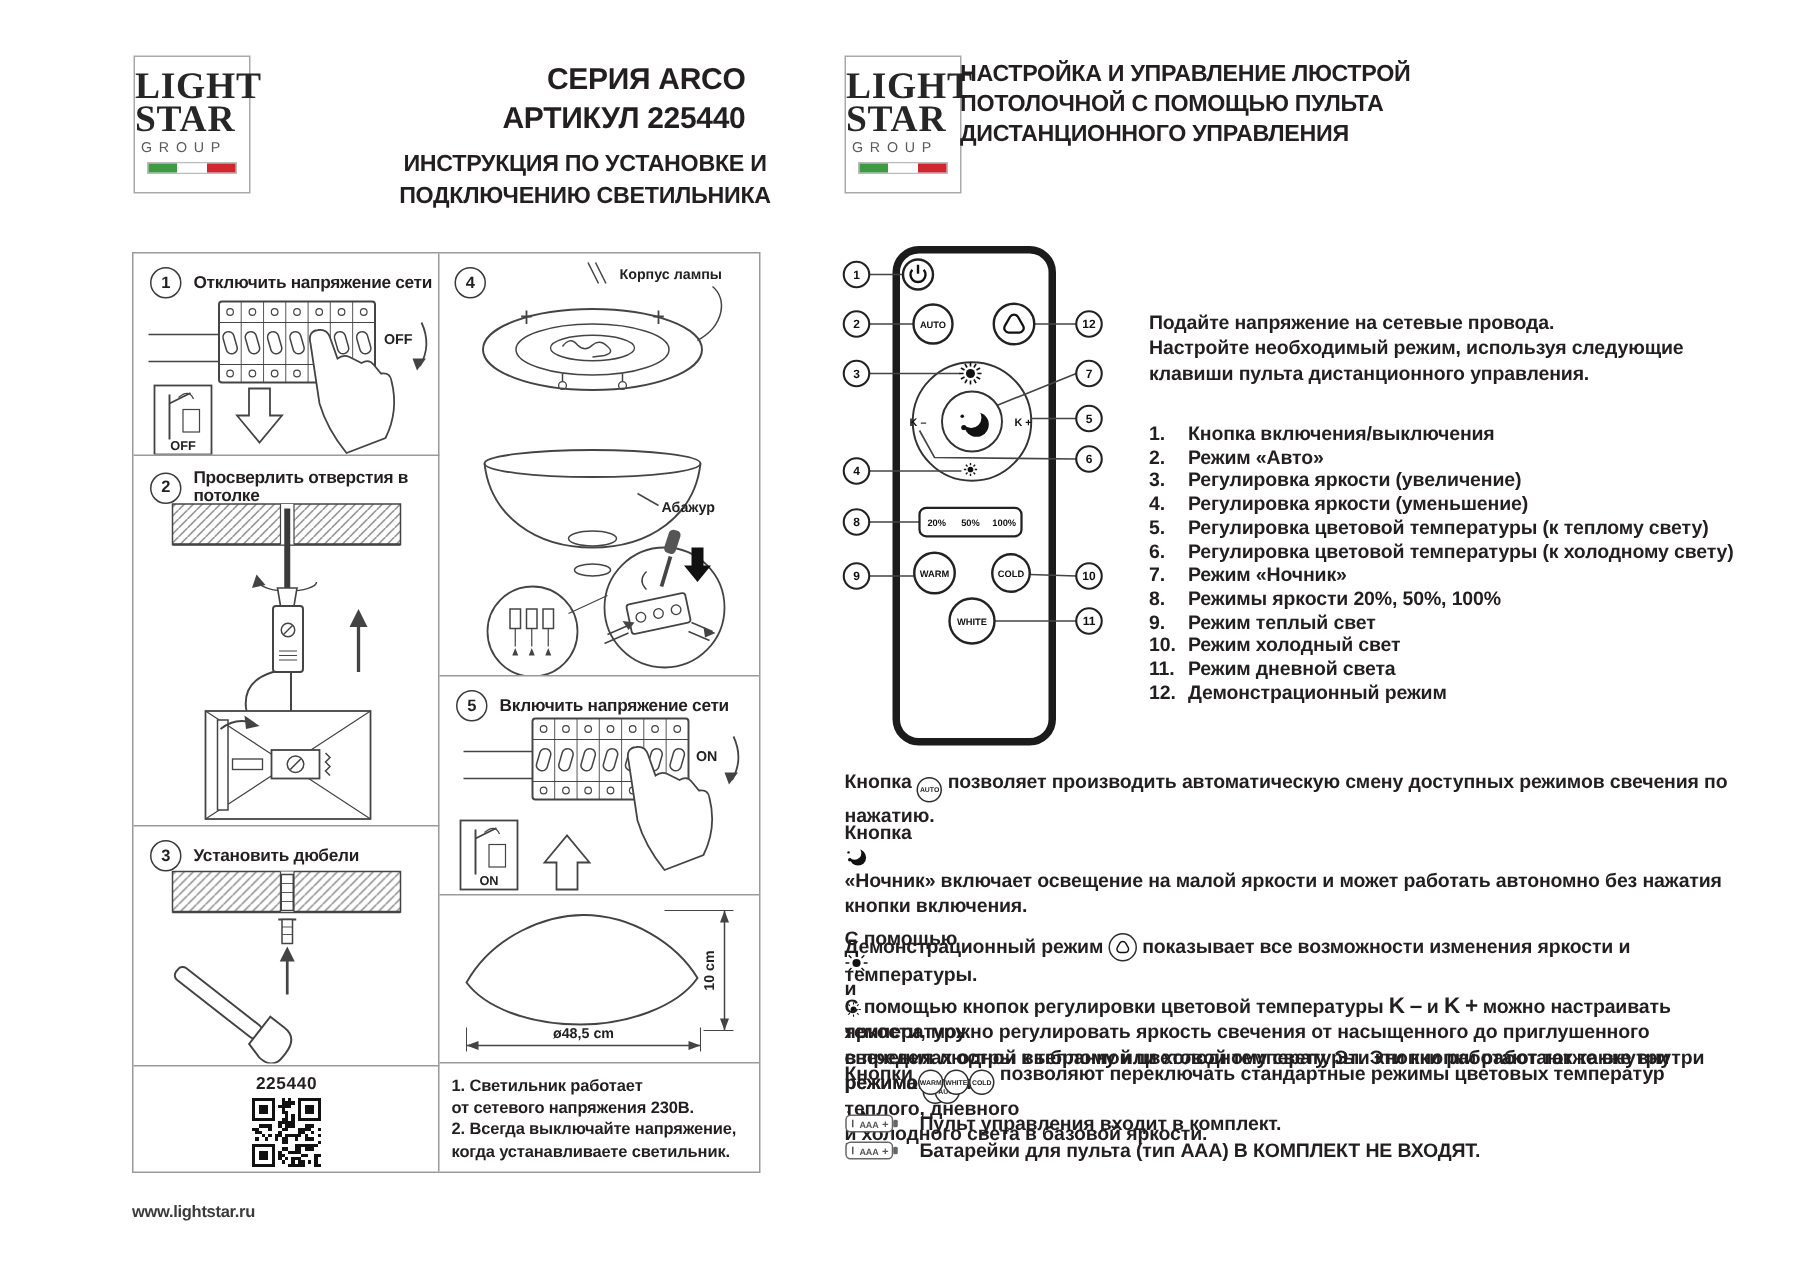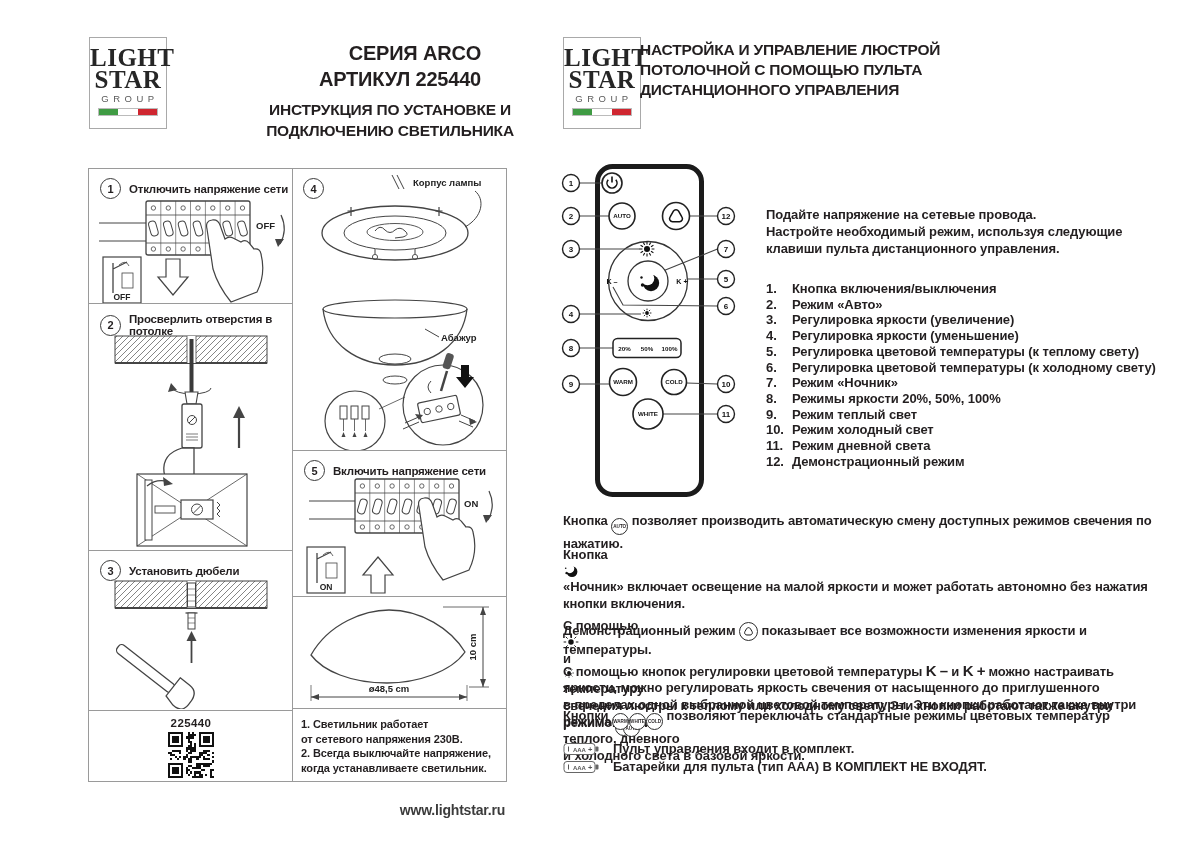--- a/index.html
+++ b/index.html
@@ -1,28 +1,28 @@
 <!DOCTYPE html>
 <html><head>
 <meta charset="utf-8">
 <style>
   html,body{margin:0;padding:0;background:#e8e8e8;}
   .sheet{position:relative;width:1200px;height:848px;background:#ffffff;
          font-family:"Liberation Sans",sans-serif;color:#231f20;overflow:hidden;}
   .abs{position:absolute;}
   .preline{white-space:pre-line;}
   
-  .logo{position:absolute;width:78px;height:92px;border:1px solid #a9a9a9;background:#fff;text-align:center;box-sizing:border-box;}
+  .logo{position:absolute;width:78px;height:92px;border:1px solid #a9a9a9;background:#fff;box-sizing:border-box;}
   .logo .l1,.logo .l2{font-family:"Liberation Serif",serif;font-weight:bold;font-size:25px;line-height:22px;letter-spacing:.5px;color:#262626;}
   .logo .l1{margin-top:9px;}
   .logo .l3{font-size:9.5px;letter-spacing:4.5px;color:#5a5a5a;margin-top:2px;text-indent:4px;}
   .flag{display:flex;width:58px;height:6px;margin:4px auto 0;border:1px solid #bbb;}
   .flag span{flex:1;}
   
-  .ltitle{left:231px;top:40px;width:250px;text-align:right;font-size:20px;font-weight:bold;line-height:26px;letter-spacing:-.2px;}
+  .ltitle{left:247px;top:40px;width:250px;text-align:right;font-size:20px;font-weight:bold;line-height:26px;letter-spacing:-.2px;}
   .lsub{left:240px;top:99px;width:300px;text-align:center;font-size:15.5px;font-weight:bold;line-height:21px;letter-spacing:-.2px;}
   .rtitle{left:640px;top:40px;width:470px;font-size:15.5px;font-weight:bold;line-height:20px;letter-spacing:-.2px;}
   .rsub{left:640px;top:112px;width:470px;text-align:center;font-size:21px;font-weight:bold;letter-spacing:-.2px;}
   
   .grid{position:absolute;left:88px;top:168px;width:417px;height:612px;border:1px solid #9a9a9a;box-sizing:content-box;}
   .cell{position:absolute;box-sizing:border-box;}
   .br{border-right:1px solid #9a9a9a;}
   .bb{border-bottom:1px solid #9a9a9a;}
   .stephead{display:flex;align-items:center;gap:8px;padding:9px 0 0 11px;}
   .stepnum{width:19px;height:19px;min-width:19px;border:1.3px solid #3a3a3a;border-radius:50%;display:flex;align-items:center;justify-content:center;
@@ -34,21 +34,21 @@
   .intro{left:766px;top:206px;width:400px;font-size:13px;font-weight:bold;line-height:17px;letter-spacing:-.1px;}
   .dlist{left:766px;top:281px;width:400px;font-size:13px;font-weight:bold;letter-spacing:-.1px;}
   .dlist .row{display:flex;line-height:15.7px;}
   .dlist .num{width:26px;min-width:26px;}
   .para{position:absolute;left:563px;width:600px;font-size:13px;font-weight:bold;line-height:17px;letter-spacing:-.1px;white-space:pre-line;}
   .chip{display:inline-flex;align-items:center;justify-content:center;border:1.1px solid #2e2e2e;border-radius:50%;
         width:15px;height:15px;font-size:4.6px;font-weight:bold;vertical-align:-3px;background:#fff;letter-spacing:0;}
   .kbd{font-size:15px;font-weight:bold;letter-spacing:-.5px;}
   .icn{vertical-align:-3px;}
   .batrow{position:absolute;left:563px;display:flex;align-items:center;gap:12px;font-size:13px;font-weight:bold;letter-spacing:-.1px;}
-  .footer{left:88px;top:802px;width:417px;text-align:right;font-size:14px;font-weight:bold;color:#3b3b3b;letter-spacing:-.2px;}
+  .footer{left:88px;top:802px;width:417px;text-align:left;font-size:11px;font-weight:bold;color:#3b3b3b;letter-spacing:-.2px;}
   svg{display:block;}
   .ill{position:absolute;}
   text{font-family:"Liberation Sans",sans-serif;}
 </style>
 </head>
 <body>
 
 <div class="sheet">
 
   <div class="logo" style="left:89px;top:37px;">

